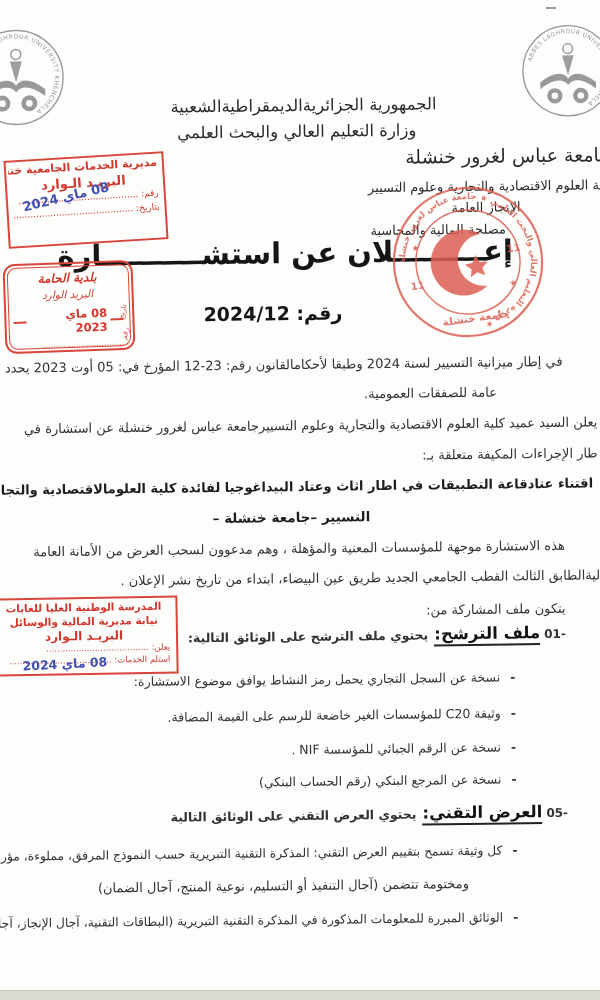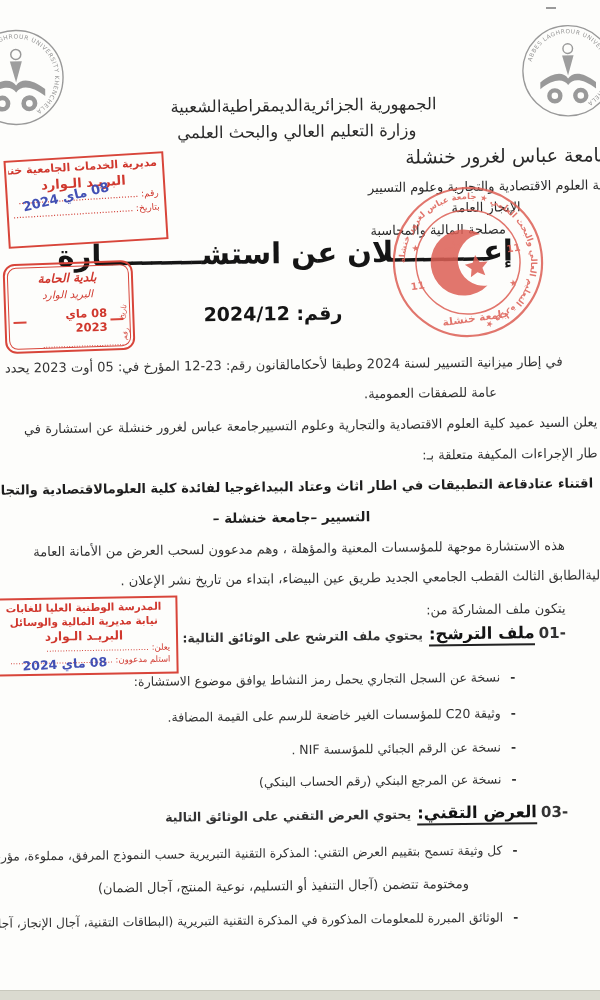--- a/index.html
+++ b/index.html
@@ -10,21 +10,21 @@
   }
   
   #doc{position:absolute; inset:0; transform:rotate(-0.7deg); transform-origin:50% 40%;}
   .ln{position:absolute; white-space:nowrap; direction:rtl; unicode-bidi:plaintext;
       font-size:13px; line-height:20px; color:#333;}
   .b{font-weight:bold; color:#1e1e1e;}
   .center{text-align:center;}
   .hdr{color:#2a2a2a;}
   .title{font-size:29px; font-weight:bold; color:#151515; letter-spacing:0px;}
   .num{font-size:19px; font-weight:bold; color:#151515;}
-  .sec-num{font-size:15px; font-weight:bold; display:inline-block; direction:ltr; margin-left:4px;}
+  .sec-num{font-size:12px; font-weight:bold; display:inline-block; direction:ltr; margin-left:4px;}
   .sec-title{font-size:16.5px; font-weight:bold; color:#141414;
              border-bottom:2px solid #222; padding-bottom:1px; margin-left:6px;}
   .sec-rest{font-size:12.5px; font-weight:bold;}
   .dash{display:inline-block; margin-left:10px; font-weight:bold;}
 
   
   .stamp{position:absolute; direction:rtl;}
   .red{color:#d0382e;}
   .stamp1{left:6px; top:156px; width:160px; height:88px; border:2px solid #d8453a;
           transform:rotate(-3.5deg); padding:2px 5px 0 2px; box-sizing:border-box;}
@@ -101,21 +101,21 @@
       <span class="dash">-</span><span>وثيقة C20 للمؤسسات الغير خاضعة للرسم على القيمة المضافة.</span>
     </div>
     <div class="ln" style="top:740px; right:88px; font-size:12.5px;">
       <span class="dash">-</span><span>نسخة عن الرقم الجبائي للمؤسسة NIF .</span>
     </div>
     <div class="ln" style="top:772px; right:88px; font-size:12.5px;">
       <span class="dash">-</span><span>نسخة عن المرجع البنكي (رقم الحساب البنكي)</span>
     </div>
 
     <div class="ln" style="top:805px; right:37px;">
-      <span class="sec-num">03-</span><span class="sec-title">العرض التقني:</span><span class="sec-rest">يحتوي العرض التقني على الوثائق التالية</span>
+      <span class="sec-num">05-</span><span class="sec-title">العرض التقني:</span><span class="sec-rest">يحتوي العرض التقني على الوثائق التالية</span>
     </div>
 
     <div class="ln" style="top:843px; right:88px; font-size:12.3px;">
       <span class="dash">-</span><span>كل وثيقة تسمح بتقييم العرض التقني: المذكرة التقنية التبريرية حسب النموذج المرفق، مملوءة، مؤرخة، ممضية</span>
     </div>
     <div class="ln" style="top:876px; right:137px; font-size:13px;">
       <span>ومختومة تتضمن (آجال التنفيذ أو التسليم، نوعية المنتج، آجال الضمان)</span>
     </div>
     <div class="ln" style="top:910px; right:88px; font-size:12.3px;">
       <span class="dash">-</span><span>الوثائق المبررة للمعلومات المذكورة في المذكرة التقنية التبريرية (البطاقات التقنية، آجال الإنجاز، آجال الضمان)</span>
@@ -179,21 +179,21 @@
       <div class="dots2">................................</div>
     </div>
   </div>
 
   <div class="stamp stamp3 red">
     <div class="r">المدرسة الوطنية العليا للغابات</div>
     <div class="r">نيابة مديرية المالية والوسائل</div>
     <div class="r r3">البريـد الـوارد</div>
     <div class="leader"><span>يعلن:</span>
       <span>......................................</span></div>
-    <div class="leader"><span>استلم مدعوون:</span>
+    <div class="leader"><span>استلم الخدمات:</span>
       <span>......................................</span></div>
     <div class="bdate blue">08 ماي 2024</div>
   </div>
 
   <svg class="round-stamp" viewBox="0 0 160 160">
     <g fill="none" stroke="#dd5f55">
       <circle cx="80" cy="80" r="74" stroke-width="2.2"></circle>
       <circle cx="80" cy="80" r="52" stroke-width="1.5"></circle>
     </g>
     <defs>

